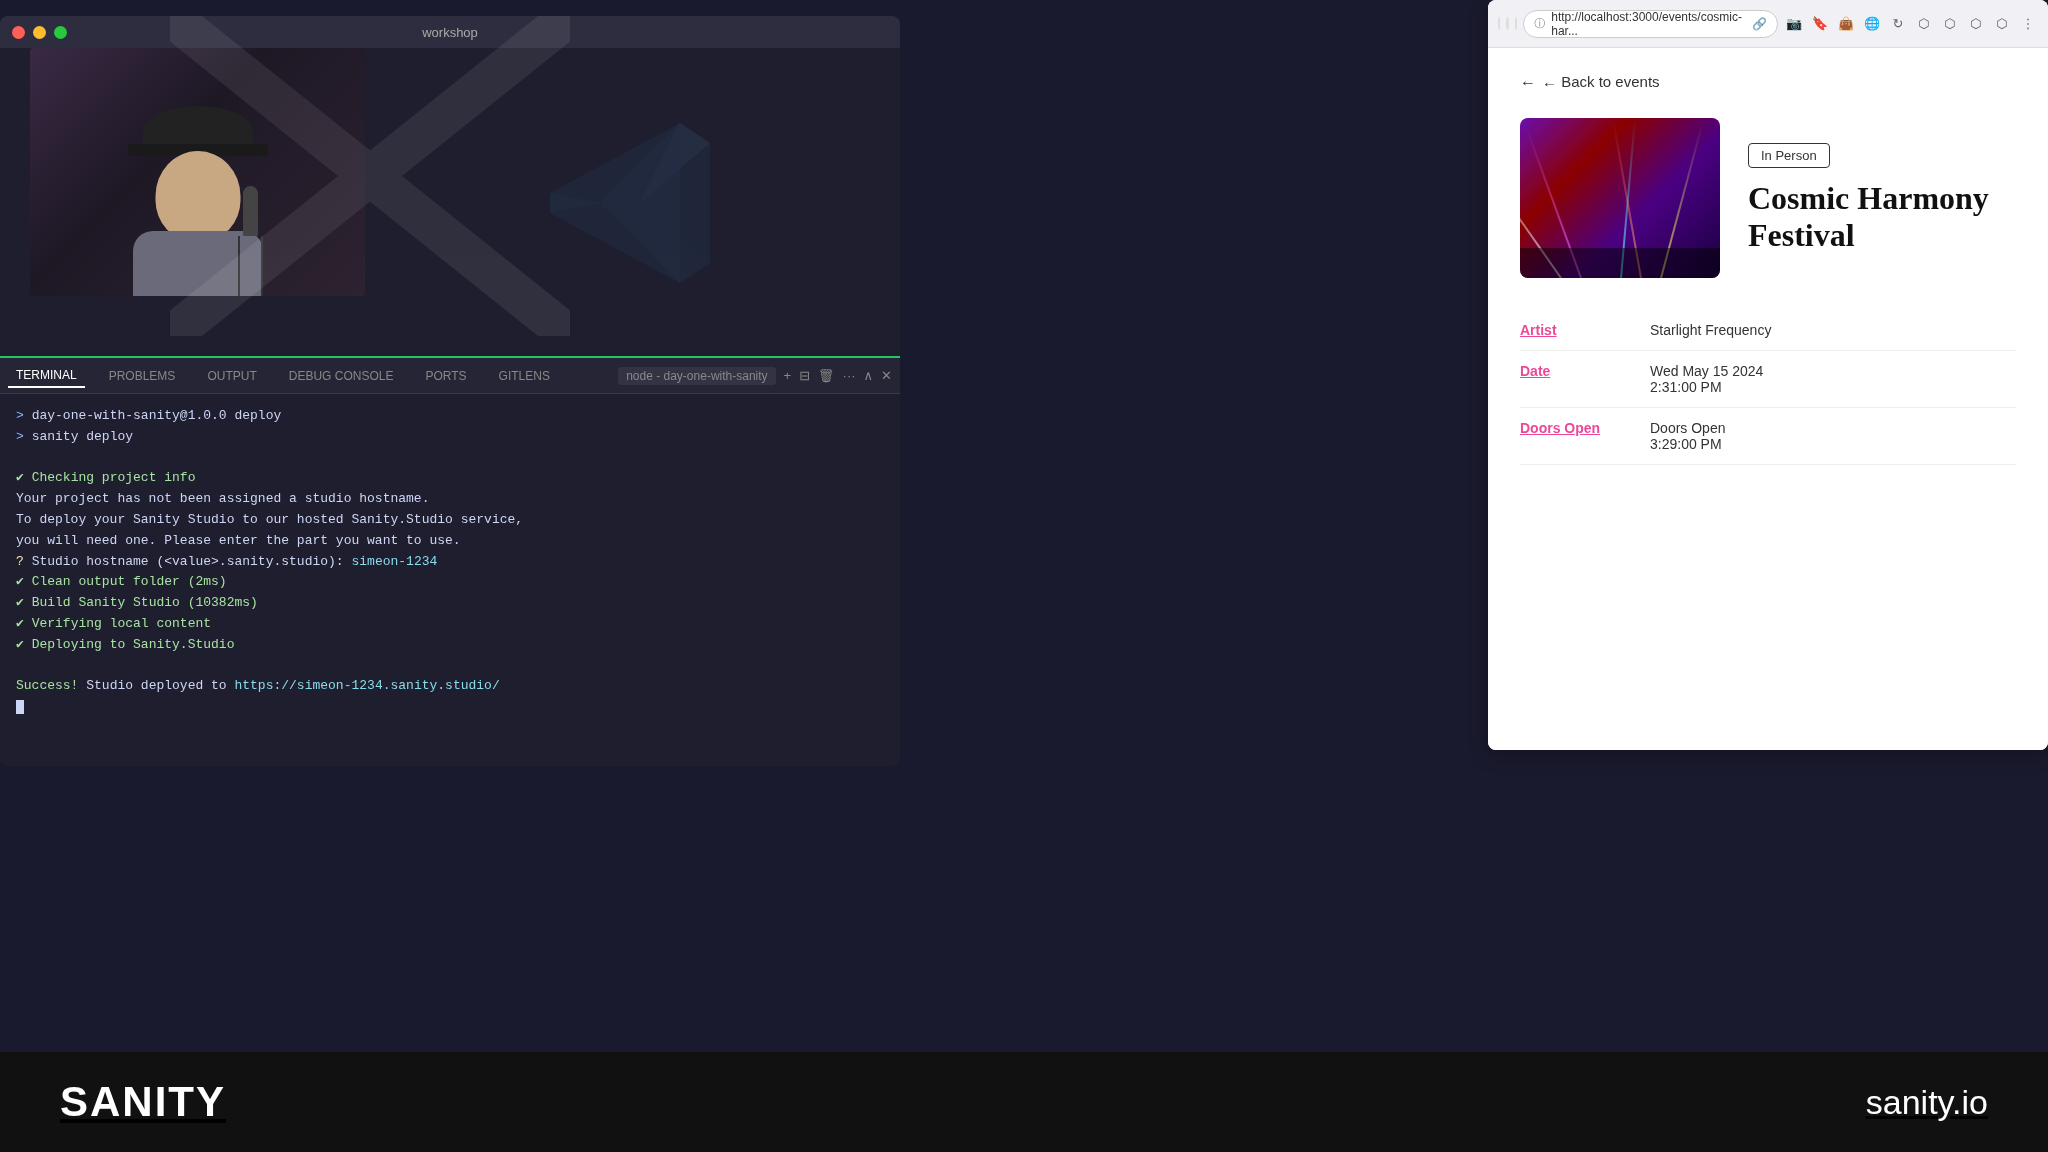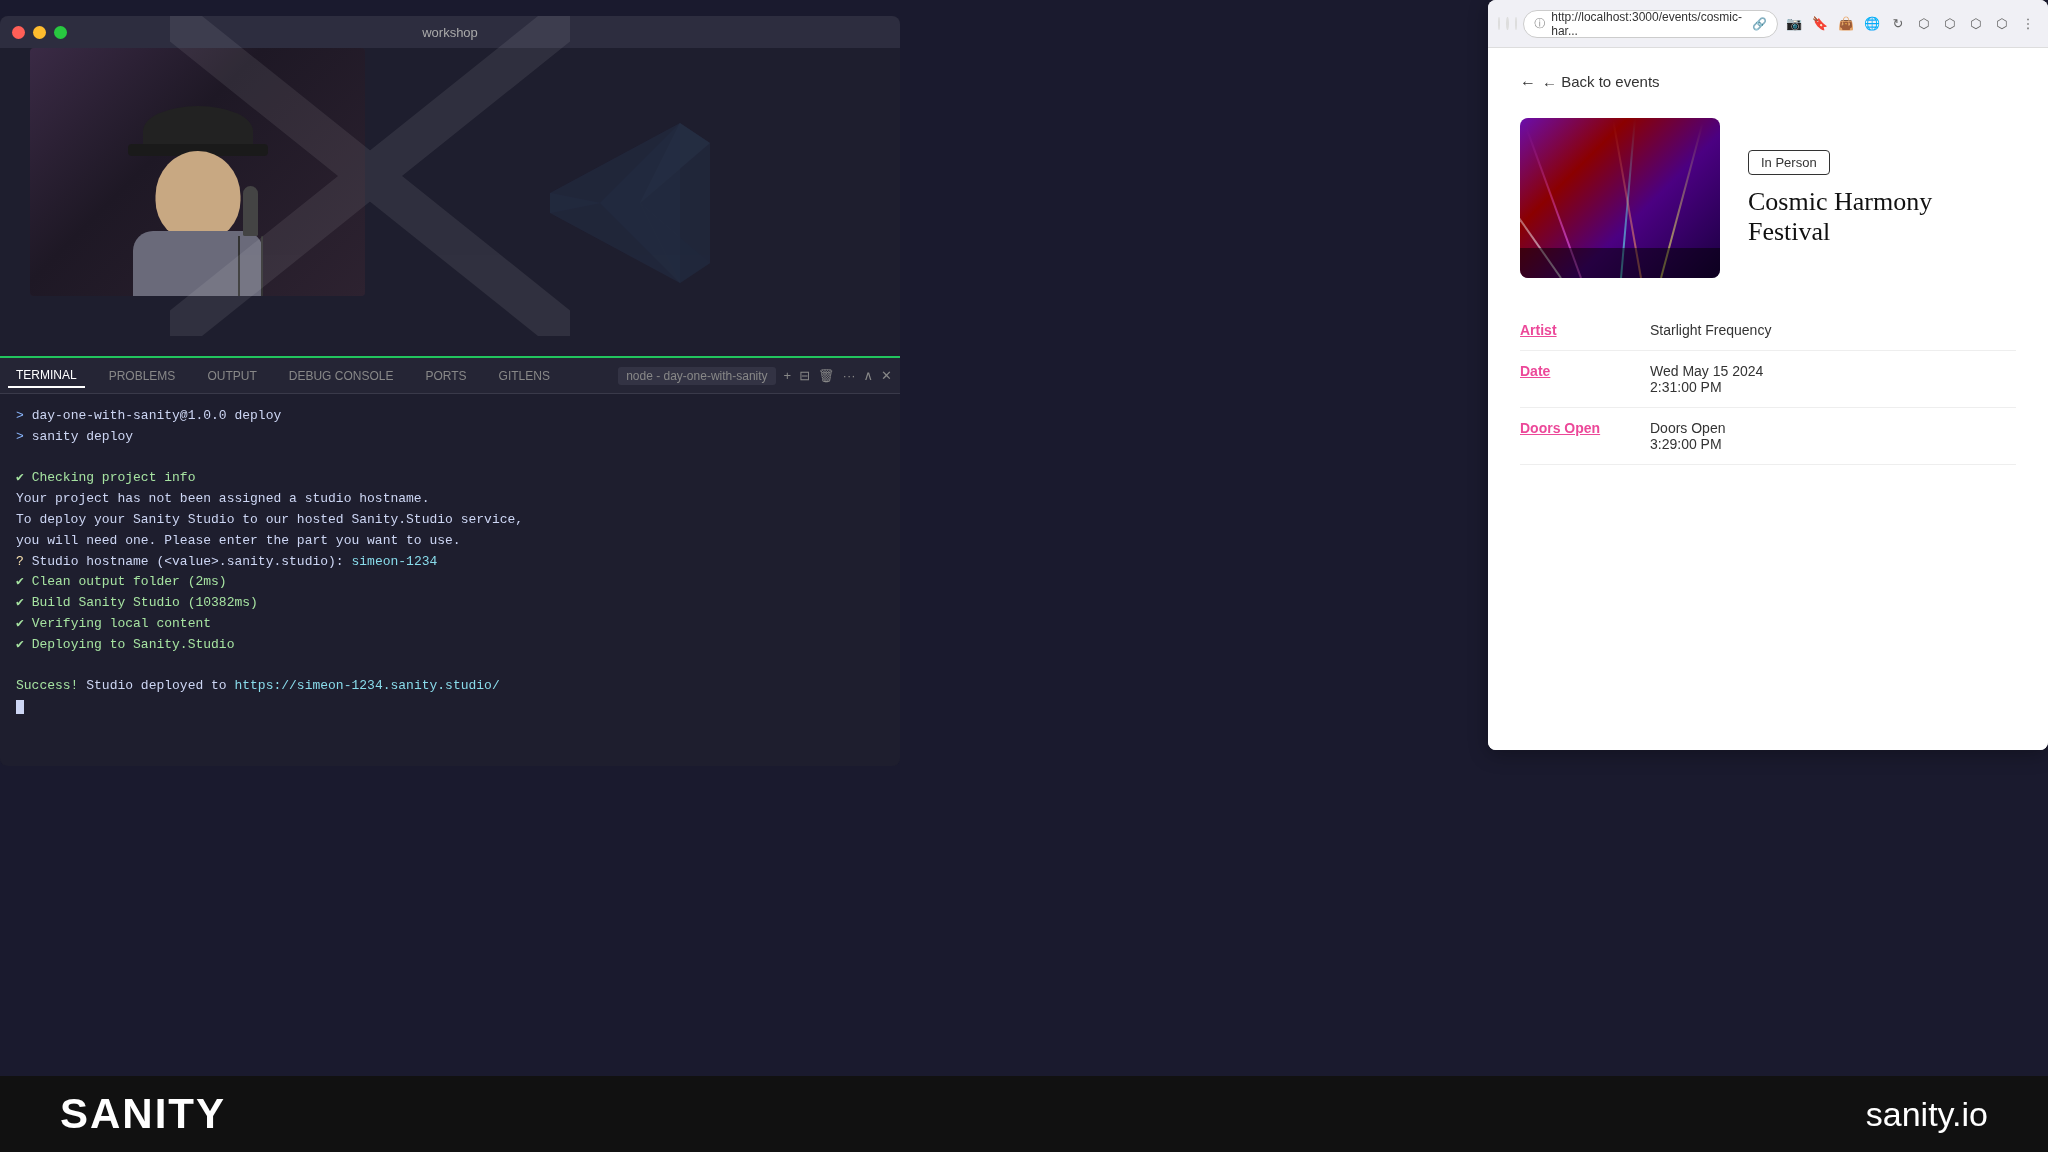--- a/index.html
+++ b/index.html
@@ -379,22 +379,22 @@
     .event-badge {
       display: inline-block;
       border: 1px solid #333;
       padding: 4px 12px;
       border-radius: 4px;
       font-size: 13px;
       color: #333;
       margin-bottom: 12px;
     }
     .event-title {
-      font-size: 26px;
-      font-weight: 400;
+      font-size: 32px;
+      font-weight: 700;
       line-height: 1.15;
       color: #111;
       font-family: Georgia, serif;
     }
 
     .event-details {
       margin-top: 20px;
     }
     .detail-row {
       display: grid;
@@ -412,26 +412,27 @@
     .detail-value {
       color: #333;
     }
 
     
     .bottom-bar {
       position: absolute;
       bottom: 0;
       left: 0;
       right: 0;
-      height: 76px;
+      height: 100px;
       background: #111;
       display: flex;
       align-items: center;
       justify-content: space-between;
       padding: 12px 60px;
+      text-decoration: underline;
     }
     .sanity-logo {
       font-size: 42px;
       font-weight: 900;
       color: #fff;
       letter-spacing: 2px;
       font-family: Arial Black, sans-serif;
     }
     .sanity-url {
       font-size: 34px;

